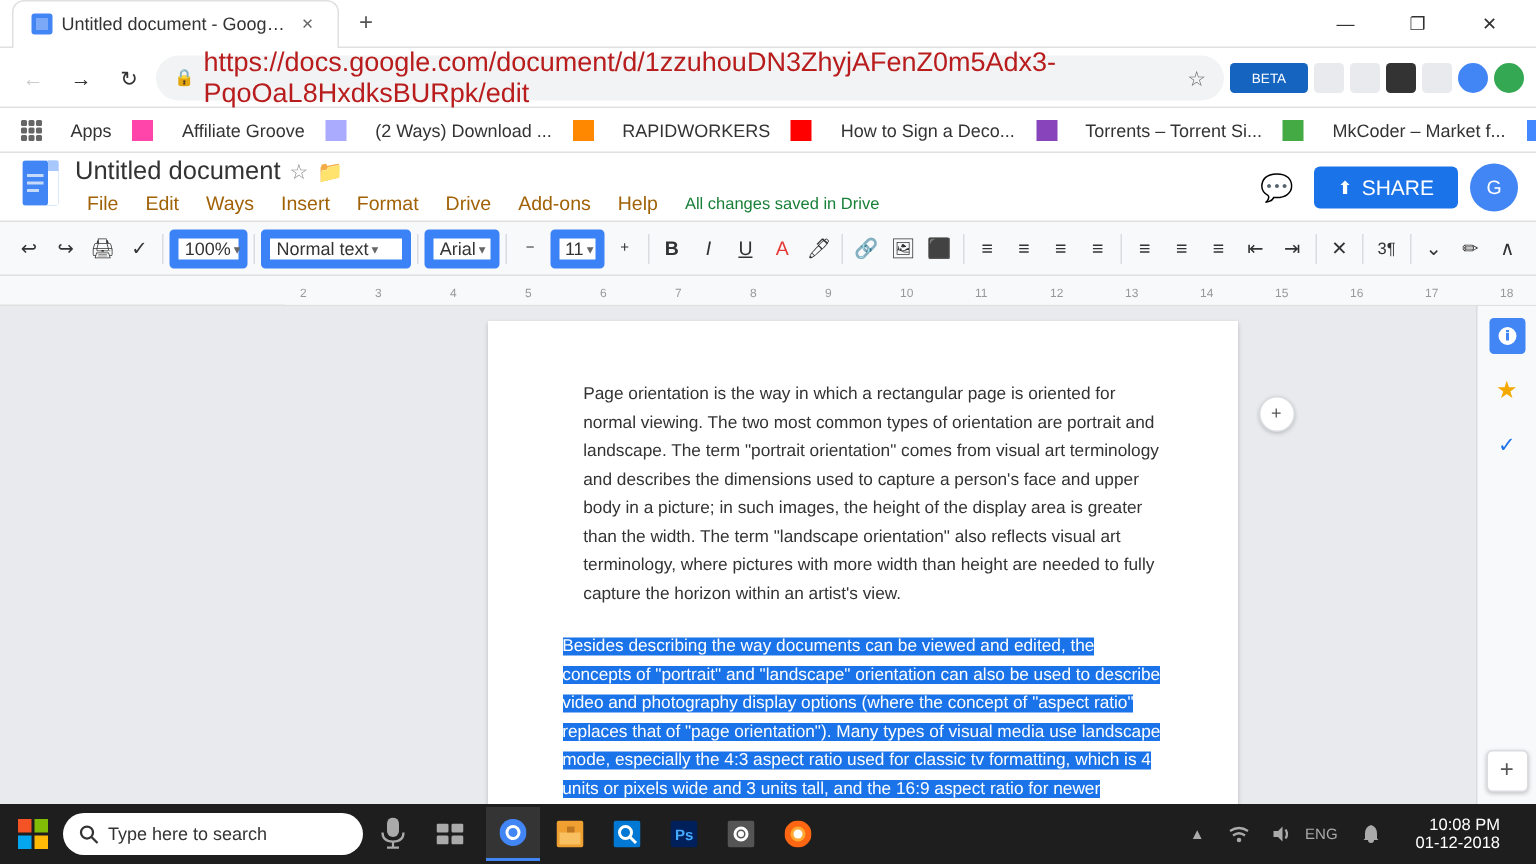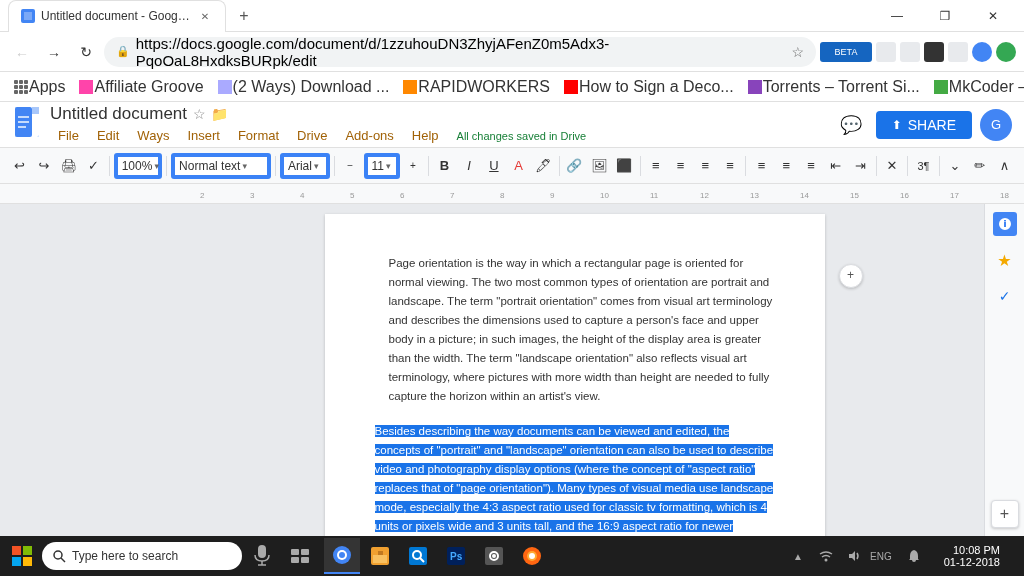--- a/index.html
+++ b/index.html
@@ -22,30 +22,30 @@
       display: flex; align-items: center; background: #fff; height: 40px;
       border-bottom: 1px solid #e0e0e0; padding: 0 8px; gap: 4px;
     }
     .nav-btn { width: 28px; height: 28px; border-radius: 50%; display: flex; align-items: center; justify-content: center; cursor: pointer; color: #333; font-size: 14px; border: none; background: transparent; }
     .nav-btn.disabled { color: #ccc; cursor: default; }
     .address-input-wrap {
       flex: 1; display: flex; align-items: center; background: #f1f3f4;
       border-radius: 20px; height: 30px; padding: 0 12px; gap: 6px;
     }
     .lock-icon { font-size: 11px; color: #188038; }
-    .address-text { font-size: 15px; color: #000000; flex: 1; }
+    .address-text { font-size: 18px; color: #b91c1c; flex: 1; }
     .star-icon { font-size: 14px; color: #666; cursor: pointer; }
     .address-right { display: flex; align-items: center; gap: 4px; }
 
     
     .bookmarks-bar {
       display: flex; align-items: center; background: #fff; height: 30px;
       border-bottom: 1px solid #e0e0e0; padding: 0 8px; gap: 2px; overflow: hidden;
     }
-    .bookmark-item { display: flex; align-items: center; gap: 1px; padding: 2px 6px; border-radius: 4px; cursor: pointer; white-space: nowrap; font-size: 16px; color: #333; }
+    .bookmark-item { display: flex; align-items: center; gap: 19px; padding: 2px 6px; border-radius: 4px; cursor: pointer; white-space: nowrap; font-size: 12px; color: #333; }
 
     
     .app-header {
       display: flex; align-items: center; background: #fff; height: 46px;
       border-bottom: 1px solid #e0e0e0; padding: 0 12px; gap: 8px;
     }
     .docs-logo { width: 30px; height: 36px; display: flex; flex-direction: column; align-items: center; }
     .doc-title-wrap { flex: 1; }
     .menu-bar { display: flex; align-items: center; gap: 2px; }
     .menu-item { padding: 2px 8px; font-size: 13px; color: #a16207; cursor: pointer; border-radius: 3px; }
@@ -54,21 +54,21 @@
     .share-btn { background: #1a73e8; color: #fff; border: none; border-radius: 4px; padding: 6px 16px; font-size: 14px; font-weight: 500; cursor: pointer; display: flex; align-items: center; gap: 6px; }
     .avatar { width: 32px; height: 32px; border-radius: 50%; background: #4285f4; display: flex; align-items: center; justify-content: center; color: #fff; font-size: 13px; cursor: pointer; }
 
     
     .toolbar {
       display: flex; align-items: center; background: #f8f9fa; height: 36px;
       border-bottom: 1px solid #e0e0e0; padding: 0 8px; gap: 2px; overflow: hidden;
     }
     .tb-btn { width: 26px; height: 26px; border-radius: 3px; display: flex; align-items: center; justify-content: center; cursor: pointer; font-size: 13px; color: #333; border: none; background: transparent; }
     .tb-sep { width: 1px; height: 20px; background: #dadce0; margin: 0 2px; }
-    .tb-select { height: 26px; border: 4px solid #3b82f6; border-radius: 3px; background: #fff; font-size: 12px; padding: 0 4px; cursor: pointer; color: #333; display: flex; align-items: center; gap: 2px; min-width: 40px; }
+    .tb-select { height: 26px; border: 6px solid #3b82f6; border-radius: 3px; background: #fff; font-size: 12px; padding: 0 4px; cursor: pointer; color: #333; display: flex; align-items: center; gap: 2px; min-width: 40px; }
     .tb-select-arrow { font-size: 9px; color: #666; }
     .style-select { min-width: 100px; }
     .font-select { min-width: 50px; }
     .size-select { min-width: 36px; }
 
     
     .ruler { height: 20px; background: #f8f9fa; border-bottom: 1px solid #e0e0e0; display: flex; align-items: center; padding: 0 0 0 190px; overflow: hidden; }
 
     .doc-text { margin-bottom: 16px; font-size: 11.5px; line-height: 1.65; margin-left: 14px; }
 

